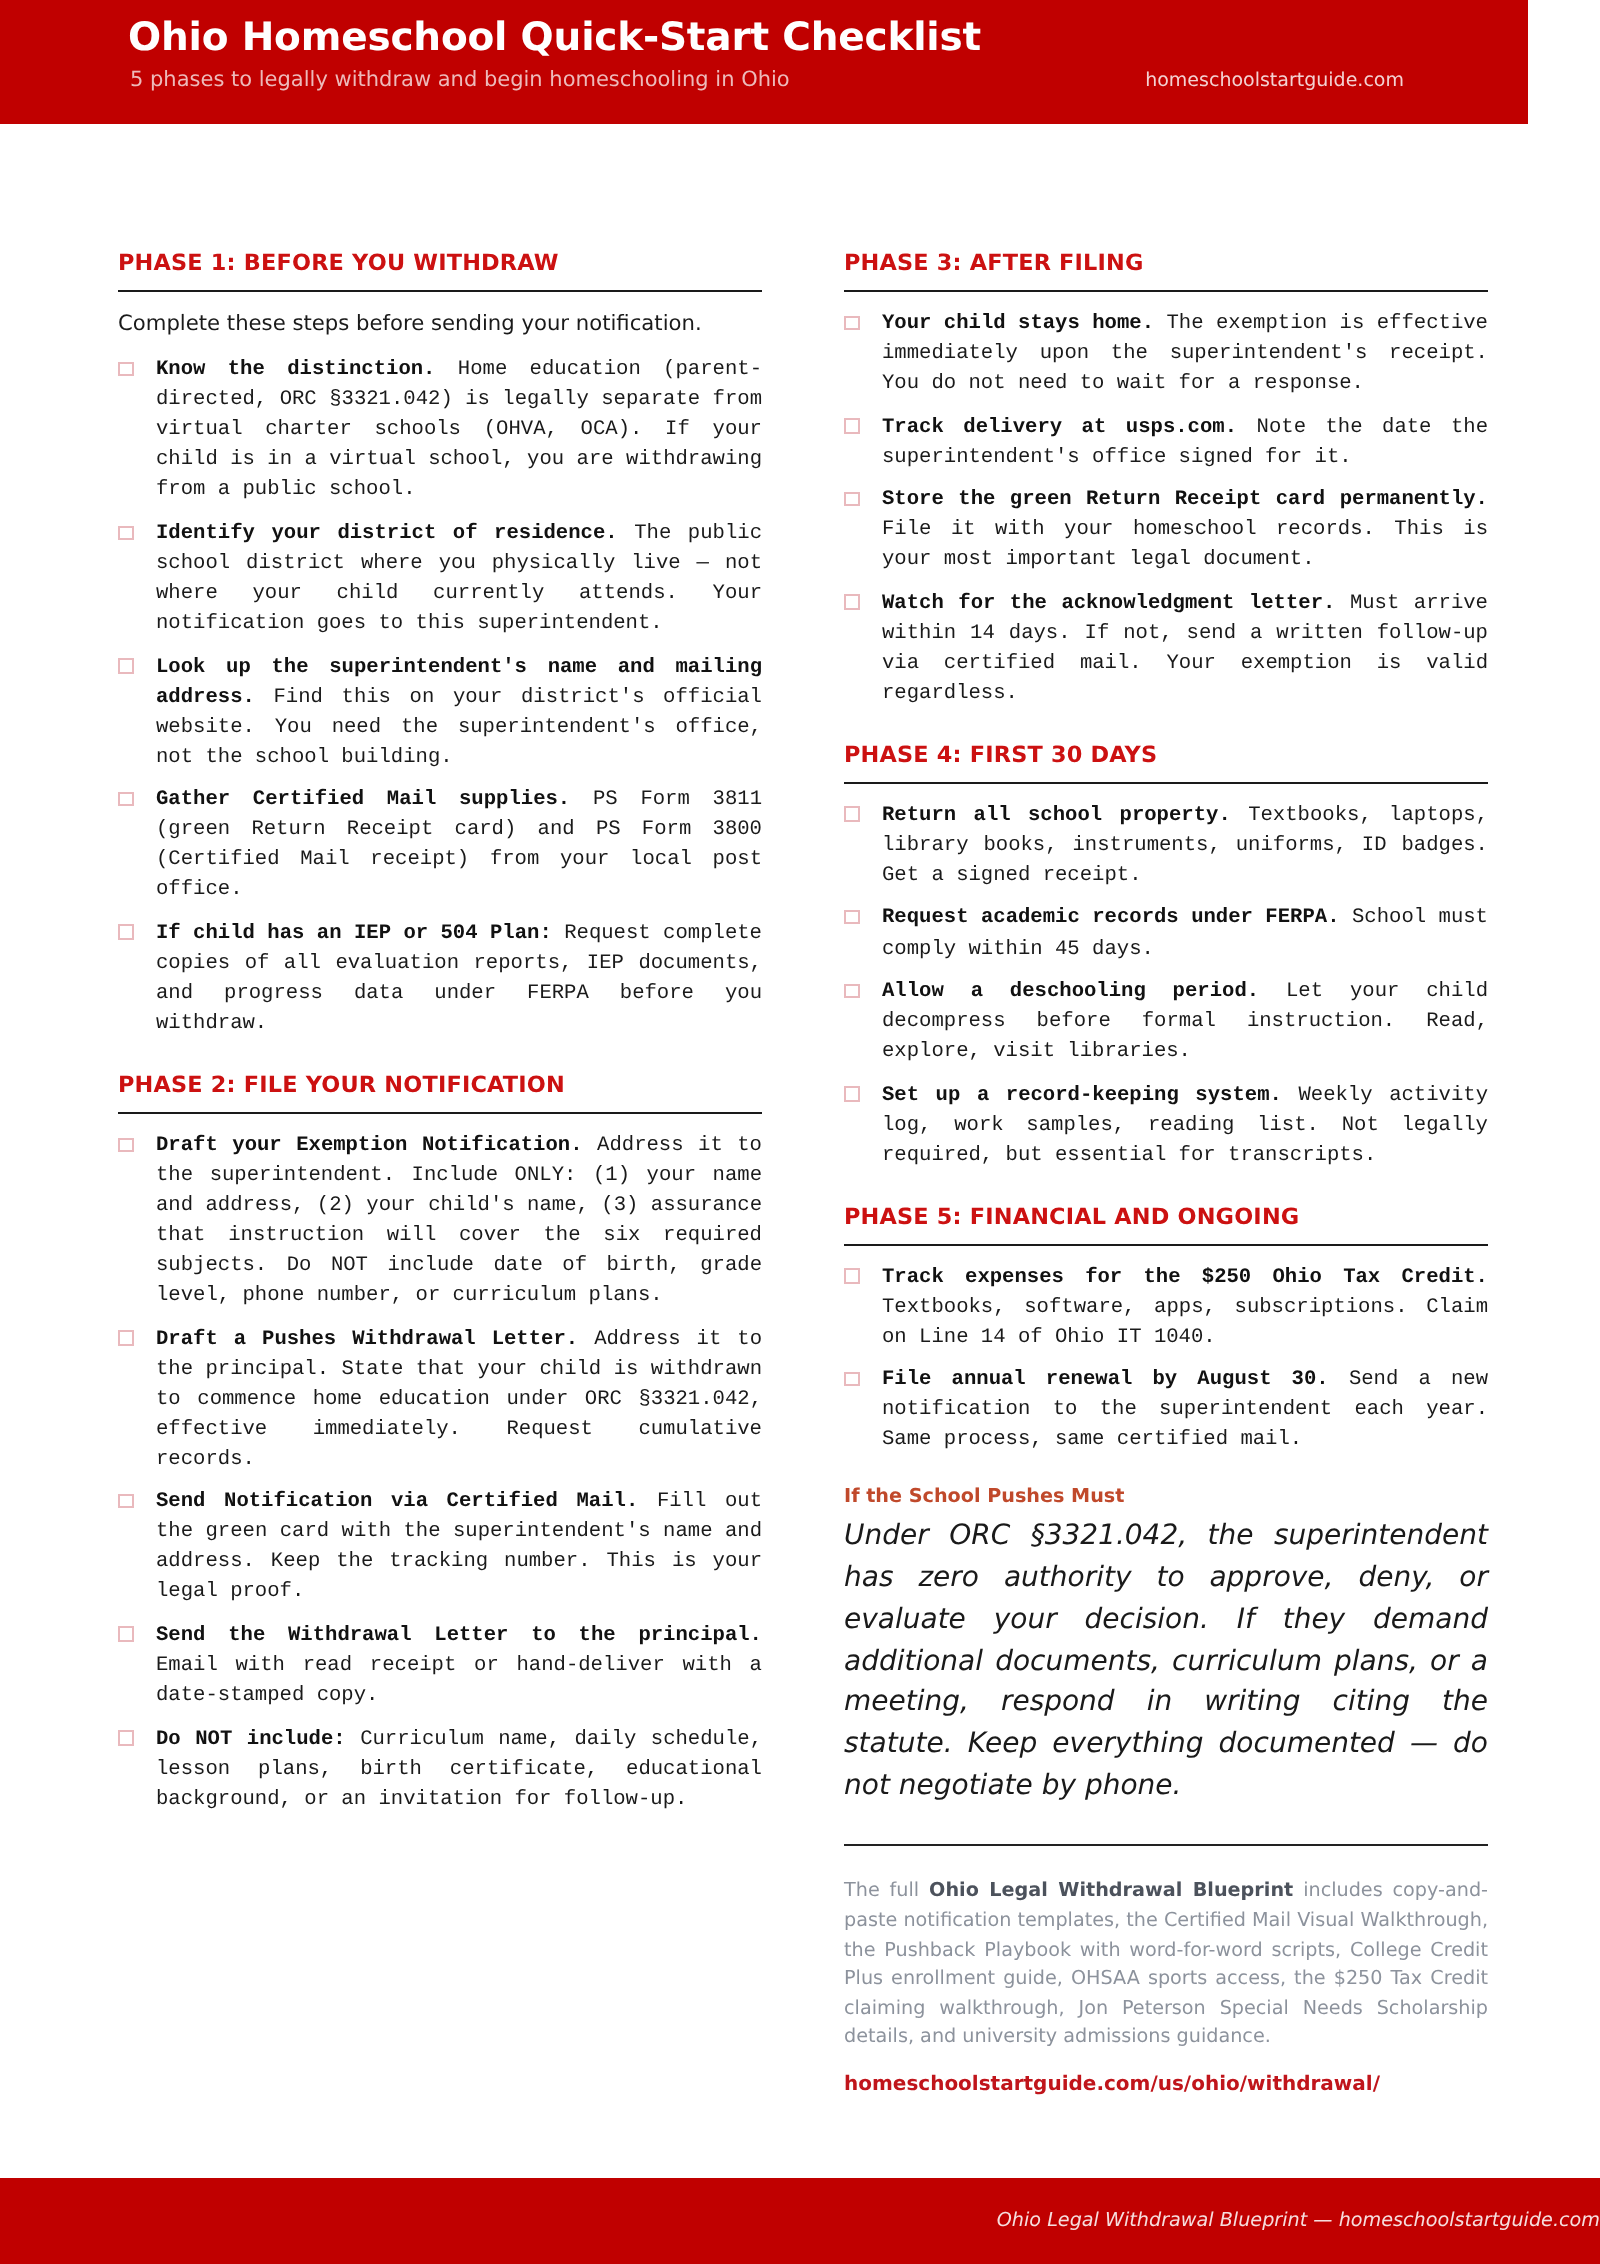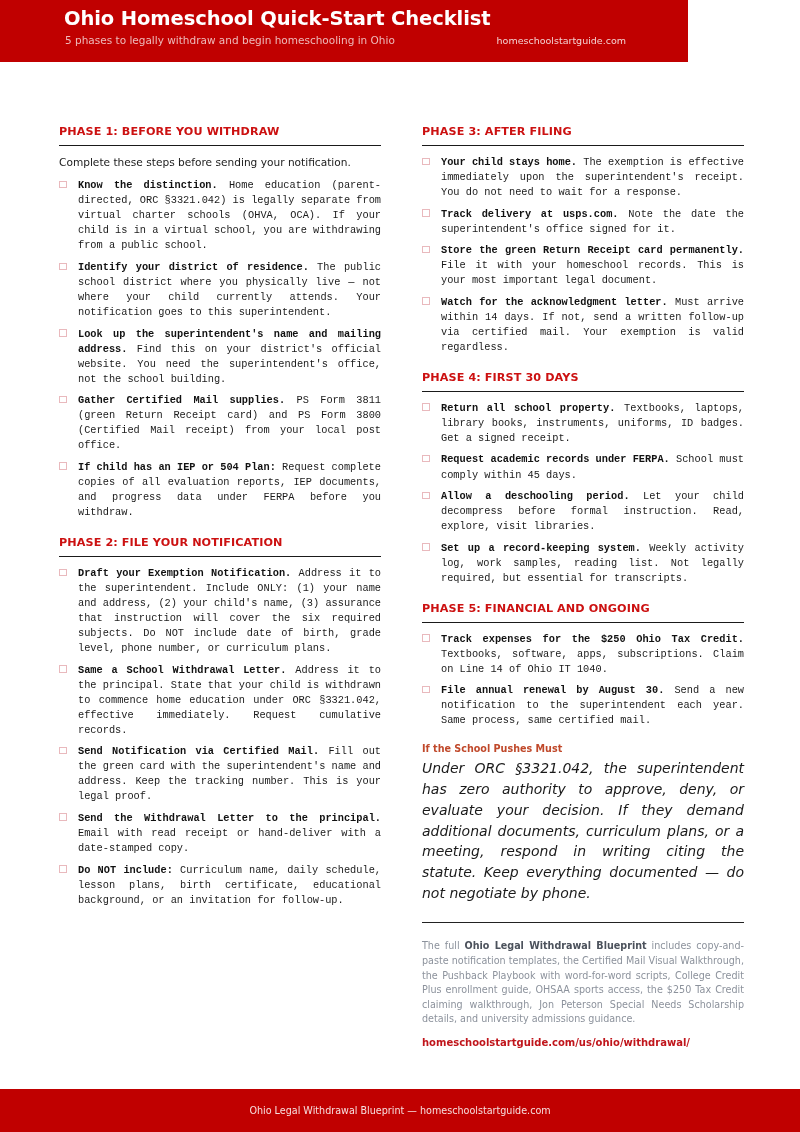--- a/index.html
+++ b/index.html
@@ -13,21 +13,21 @@
     position: relative;
     font-family: "DejaVu Sans", "Liberation Sans", sans-serif;
     color: #1a1a1a;
     overflow: hidden;
   }
 
   
   .header {
     position: absolute;
     top: 0; left: 0;
-    width: 688px;
+    width: 764px;
     height: 62px;
     background: #c00000;
     color: #ffffff;
   }
   .header-title {
     position: absolute;
     left: 64px;
     top: 7px;
     font-size: 19.5px;
     font-weight: bold;
@@ -160,23 +160,24 @@
     left: 0;
     bottom: 0;
     width: 800px;
     height: 43px;
     background: #c00000;
   }
   .footer-text {
     position: absolute;
     left: 0; right: 0;
     top: 16px;
-    text-align: center;
+    text-align: right;
     font-size: 9.6px;
     color: #f6dede;
+    font-style: italic;
   }
 </style>
 </head>
 <body>
 
 <div class="header">
   <div class="header-title">Ohio Homeschool Quick-Start Checklist</div>
   <div class="header-sub">5 phases to legally withdraw and begin homeschooling in Ohio</div>
   <div class="header-site">homeschoolstartguide.com</div>
 </div>
@@ -207,21 +208,21 @@
   </div>
 
   <div class="phase-block">
     <div class="phase-head">PHASE 2: FILE YOUR NOTIFICATION</div>
     <hr class="phase-rule">
     <ul class="items">
       <li>
         <span class="cbox"></span><span class="item-lead">Draft your Exemption Notification.</span> <span class="item-rest">Address it to the superintendent.  Include ONLY: (1) your name and address, (2) your child's name, (3) assurance that instruction will cover the six required subjects. Do NOT include date of birth, grade level, phone number, or curriculum plans.</span>
       </li>
       <li>
-        <span class="cbox"></span><span class="item-lead">Same a School Withdrawal Letter.</span> <span class="item-rest">Address it to the principal.   State that your child is withdrawn to commence home education under ORC §3321.042, effective immediately. Request cumulative records.</span>
+        <span class="cbox"></span><span class="item-lead">Draft a Pushes Withdrawal Letter.</span> <span class="item-rest">Address it to the principal.   State that your child is withdrawn to commence home education under ORC §3321.042, effective immediately. Request cumulative records.</span>
       </li>
       <li>
         <span class="cbox"></span><span class="item-lead">Send Notification via Certified Mail.</span> <span class="item-rest">Fill out the green card with the superintendent's name and address. Keep the tracking number. This is your legal proof.</span>
       </li>
       <li>
         <span class="cbox"></span><span class="item-lead">Send the Withdrawal Letter to the principal.</span> <span class="item-rest">Email with read receipt or hand-deliver with a date-stamped copy.</span>
       </li>
       <li>
         <span class="cbox"></span><span class="item-lead">Do NOT include:</span> <span class="item-rest">Curriculum name, daily schedule, lesson plans, birth certificate, educational background, or an invitation for follow-up.</span>
       </li>

